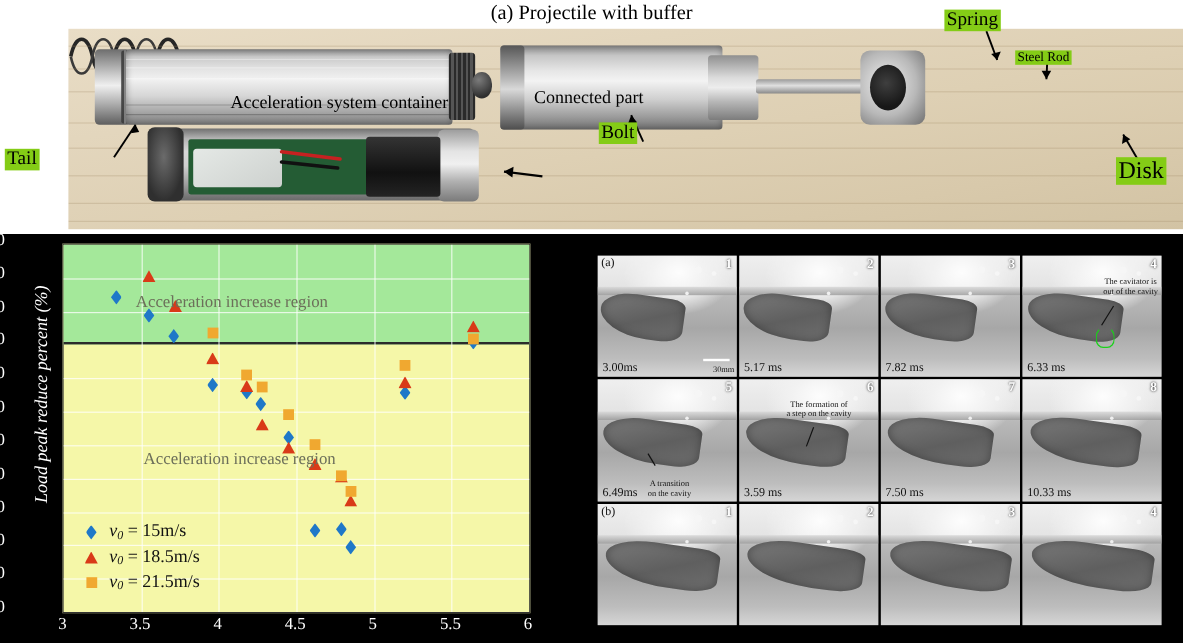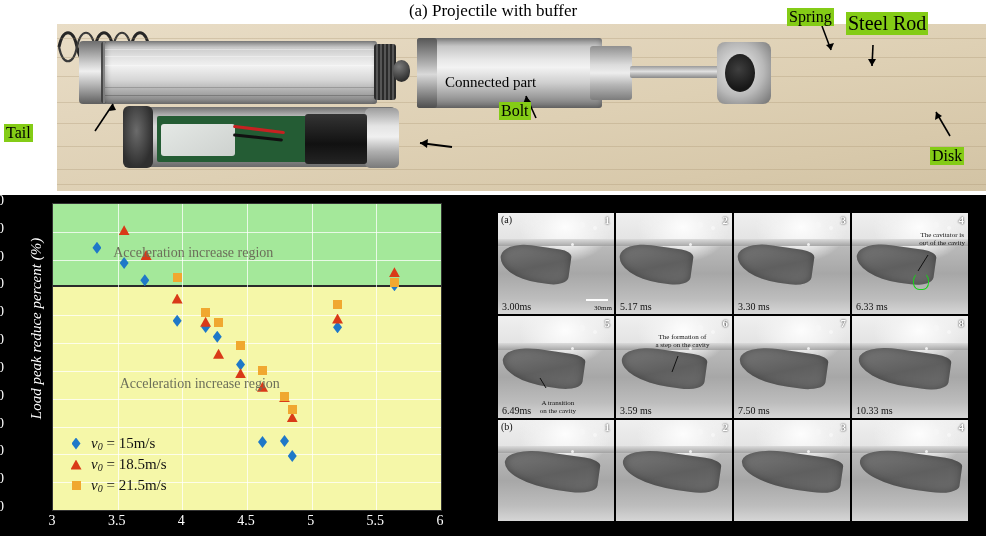--- a/index.html
+++ b/index.html
@@ -181,28 +181,29 @@
         <polygon points="831,50 826,45 834,43" fill="#000"></polygon>
         <line x1="873" y1="45" x2="872" y2="66" stroke="#000" stroke-width="1.6"></line>
         <polygon points="872,66 868,59 876,59" fill="#000"></polygon>
         <line x1="950" y1="136" x2="936" y2="112" stroke="#000" stroke-width="1.6"></line>
         <polygon points="936,112 935,120 942,116" fill="#000"></polygon>
         <line x1="452" y1="147" x2="420" y2="143" stroke="#000" stroke-width="1.8"></line>
         <polygon points="420,143 428,139 427,148" fill="#000"></polygon>
       </svg>
 
       
+      <div class="lab" style="left:135px;top:54px;font-size:15px">Acceleration system container</div>
       <div class="lab" style="left:388px;top:50px;font-size:15px">Connected part</div>
     </div>
 
     <div class="lab-box" style="left:4px;top:124px;font-size:16px">Tail</div>
     <div class="lab-box" style="left:499px;top:102px;font-size:16px">Bolt</div>
     <div class="lab-box" style="left:787px;top:8px;font-size:16px">Spring</div>
-    <div class="lab-box" style="left:846px;top:12px;font-size:20px">Steel Rod</div>
-    <div class="lab-box" style="left:930px;top:147px;font-size:16px">Disk</div>
+    <div class="lab-box" style="left:846px;top:42px;font-size:11px">Steel Rod</div>
+    <div class="lab-box" style="left:930px;top:131px;font-size:20px">Disk</div>
   </div>
 
   <div id="chart-panel">
     <div id="ylabel">Load peak reduce percent (%)</div>
     <div id="plot">
       <div id="green-band"></div>
       <div id="gridlines">
           <div class="gl-v" style="left: 64.6667px;"></div>
           <div class="gl-v" style="left: 129.333px;"></div>
           <div class="gl-v" style="left: 194px;"></div>
@@ -326,21 +327,21 @@
           <div class="ftime">5.17 ms</div>
         </div>
         <div class="frame">
           <div class="fbg"></div>
           <div class="rail"></div>
           <div class="cavity" style="width: 65.4%; left: 2.8%;"></div>
           <div class="bub" style="left: 70%; top: 9%; width: 6px; height: 6px;"></div>
           <div class="bub" style="left: 82%; top: 13%; width: 4px; height: 4px;"></div>
           <div class="bub" style="left: 63%; top: 30%; width: 3px; height: 3px;"></div>
           <div class="ftag">3</div>
-          <div class="ftime">3.30 ms</div>
+          <div class="ftime">7.82 ms</div>
         </div>
         <div class="frame">
           <div class="fbg"></div>
           <div class="rail"></div>
           <div class="cavity" style="width: 68.1%; left: 3.2%;"></div>
           <div class="bub" style="left: 70%; top: 9%; width: 6px; height: 6px;"></div>
           <div class="bub" style="left: 82%; top: 13%; width: 4px; height: 4px;"></div>
           <div class="bub" style="left: 63%; top: 30%; width: 3px; height: 3px;"></div>
           <div class="ftag">4</div>
           <div class="ftime">6.33 ms</div>

